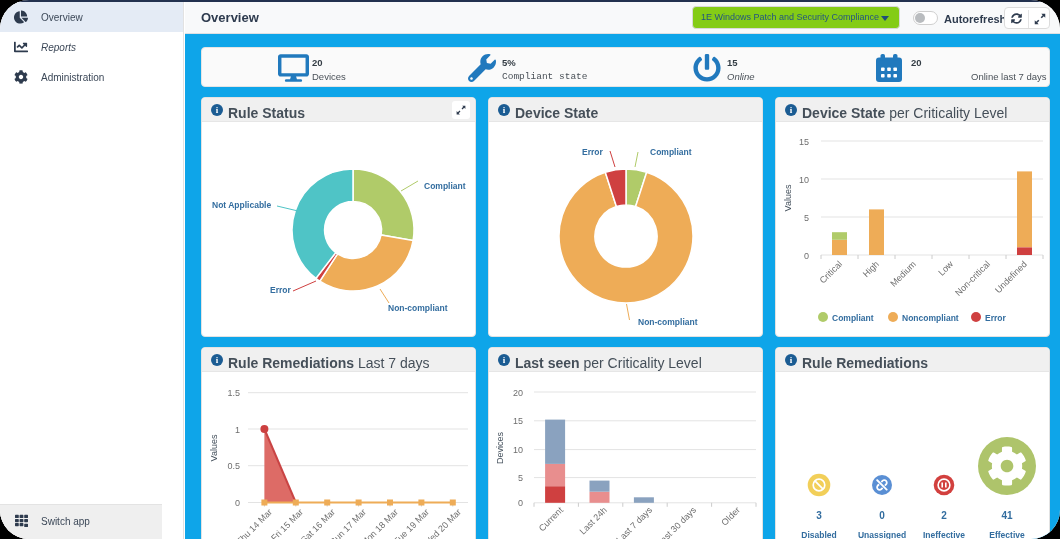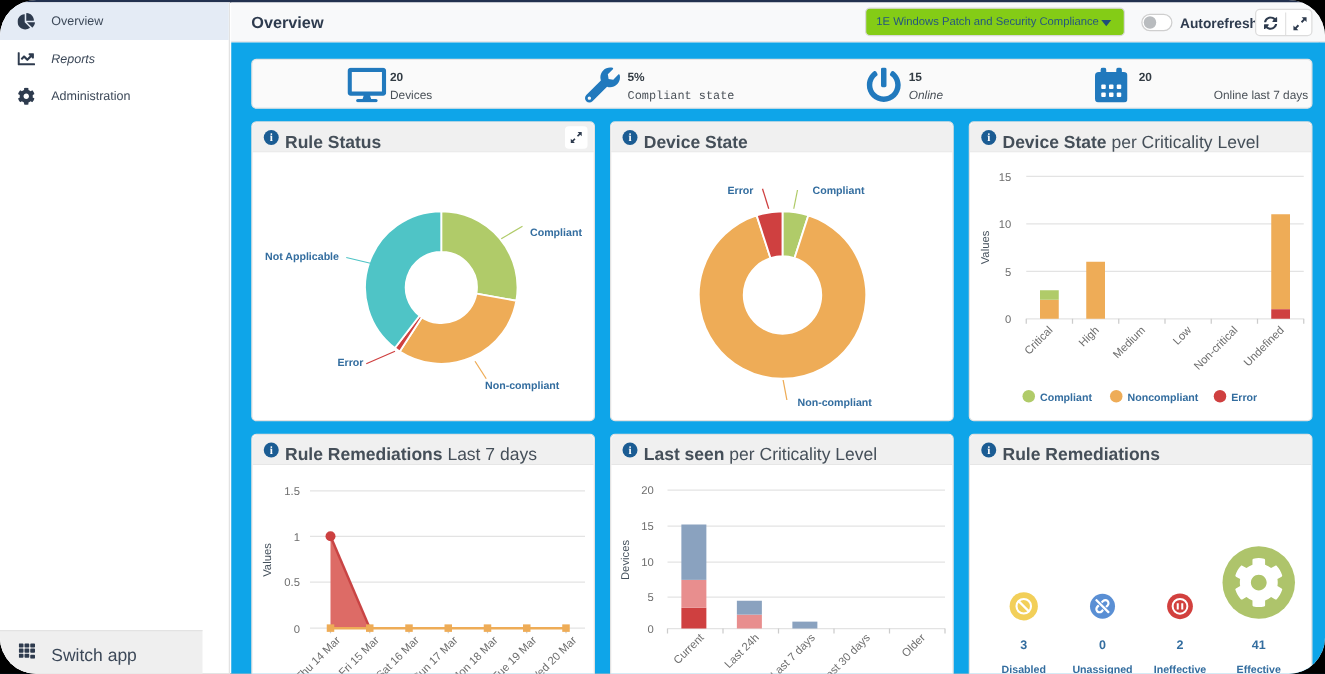--- a/index.html
+++ b/index.html
@@ -6,21 +6,21 @@
 html,body { width:1060px; height:539px; background:#000; font-family:"Liberation Sans",sans-serif; }
 #app { position:absolute; left:0; top:0; width:1060px; height:539px; background:#fff; border-radius:29px; overflow:hidden; }
 .abs { position:absolute; }
 #topline { left:0; top:0; width:1060px; height:2px; background:#22314f; }
 
 #sidebar { left:0; top:2px; width:184px; height:537px; background:#fff; border-right:1px solid #e2e2e2; }
 .navitem { position:absolute; left:0; width:183px; height:30px; color:#3c4858; font-size:10px; }
 .navitem .lbl { position:absolute; left:41px; top:10px; }
 .navitem svg { position:absolute; left:14px; top:8px; }
 .active { background:#e4ebf5; }
-#switchapp { left:0; top:502px; width:162px; height:35px; background:#efefef; border-top:1px solid #e3e3e3; color:#3c4858; font-size:14px;text-decoration:underline; }
+#switchapp { left:0; top:502px; width:162px; height:35px; background:#efefef; border-top:1px solid #e3e3e3; color:#3c4858; font-size:10px;text-decoration:underline; }
 #switchapp .lbl { position:absolute; left:41px; top:11px; }
 #switchapp svg { position:absolute; left:15px; top:9px; }
 
 #topbar { left:185px; top:2px; width:875px; height:32px; background:#f8f9fa; border-bottom:1px solid #dee0e3; }
 #pagetitle { position:absolute; left:16px; top:8px; font-size:13px; font-weight:bold; color:#2e3b4e; }
 #select { position:absolute; left:507px; top:4px; width:208px; height:23px; background:#84cc16; border:1px solid #d9d9d9; border-radius:4px; font-size:9px; color:#25567f; line-height:21px; padding-left:8px; }
 #select .caret { position:absolute; right:10px; top:9px; width:0; height:0; border-left:4px solid transparent; border-right:4px solid transparent; border-top:5px solid #1f4e79; }
 #toggle { position:absolute; left:728px; top:9px; width:25px; height:14px; background:#fff; border:1px solid #cfcfcf; border-radius:7px; }
 #toggle .knob { position:absolute; left:1px; top:1px; width:10px; height:10px; border-radius:50%; background:#b9bcbf; }
 #autorefresh { position:absolute; left:759px; top:11px; font-size:11px; font-weight:bold; color:#2e3b4e; }

